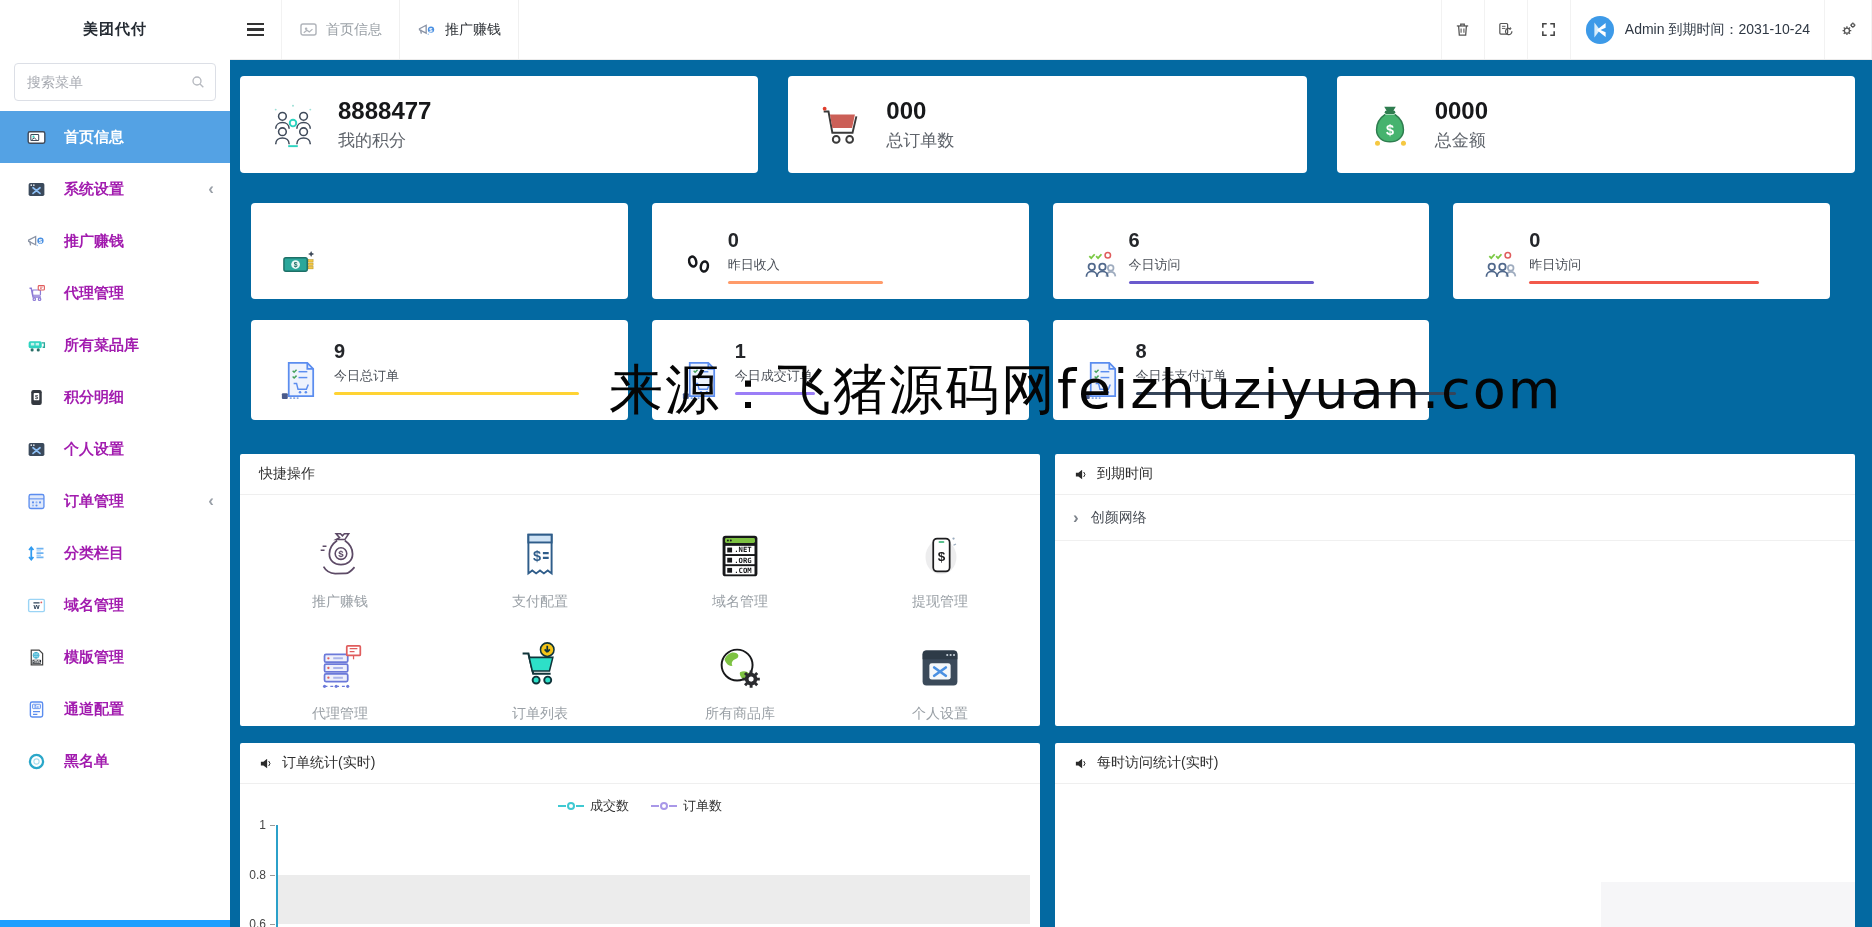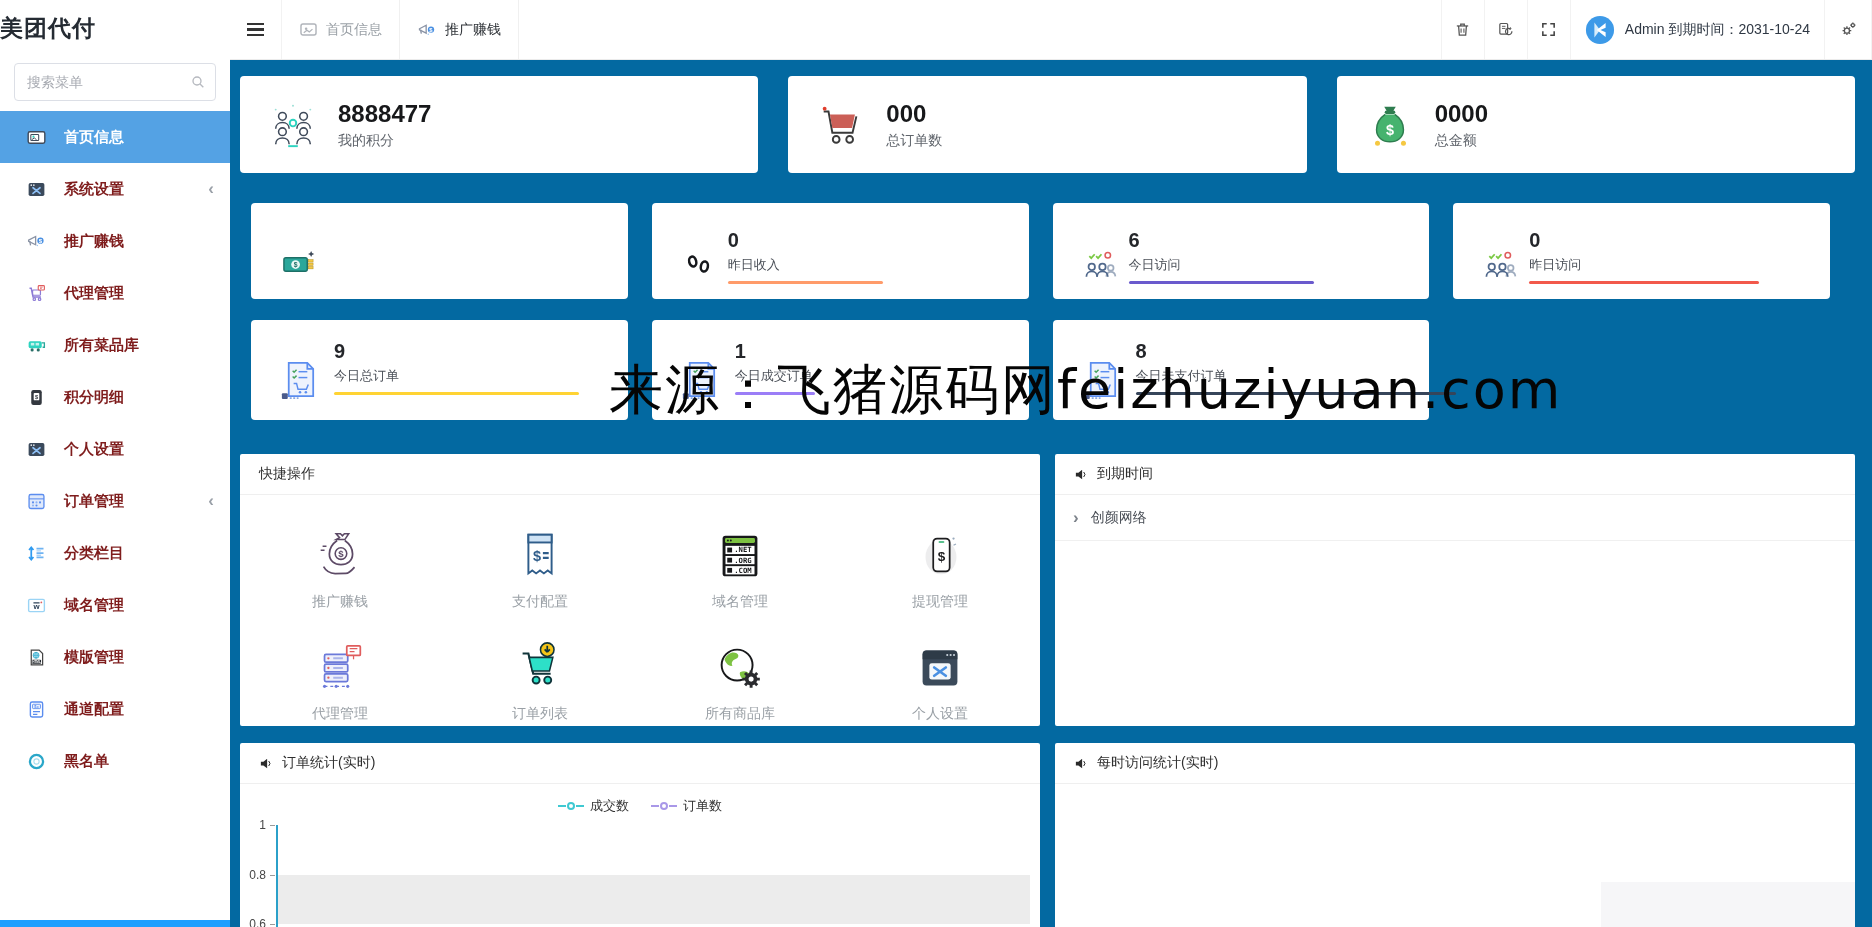--- a/index.html
+++ b/index.html
@@ -2,28 +2,28 @@
 <html><head>
 <meta charset="utf-8">
 <style>
   * { box-sizing: border-box; margin: 0; padding: 0; }
   html,body { width:1872px; height:927px; overflow:hidden; background:#f0f2f5;
     font-family:"Liberation Sans","DejaVu Sans",sans-serif; color:#333; }
   .icon { display:inline-flex; align-items:center; justify-content:center; flex:0 0 auto; }
 
   
   .sidebar { position:absolute; left:0; top:0; width:230px; height:927px; background:#fff; z-index:20; }
-  .logo { height:57px; line-height:57px; text-align:left; font-size:23px; font-weight:bold; color:#252b33; letter-spacing:1px; }
+  .logo { height:57px; line-height:57px; text-align:center; font-size:15px; font-weight:bold; color:#252b33; letter-spacing:1px; }
   .search-wrap { position:relative; margin:6px 14px 10px 14px; }
   .search-wrap input { width:100%; height:38px; border:1px solid #dcdfe6; border-radius:4px; padding:0 34px 0 12px; font-size:14px; color:#333; outline:none; background:#fff; }
   .search-wrap input::placeholder { color:#a8abb2; }
   .search-wrap .icon { position:absolute; right:10px; top:11px; }
   .side-nav { margin-top:8px; }
   .side-item { position:relative; height:52px; display:flex; align-items:center; padding-left:26px; gap:17px; cursor:pointer; }
-  .side-item .side-label { font-size:15px; color:#7f1d1d; font-weight:600; }
+  .side-item .side-label { font-size:15px; color:#a21caf; font-weight:600; }
   .side-item.active { background:#54a2e4; }
   .side-item.active .side-label { color:#fff; }
   .side-item .chev { position:absolute; right:16px; color:#9aa0a8; font-size:17px; font-weight:bold; }
   .side-strip { position:absolute; bottom:0; left:0; width:230px; height:7px; background:#1e9fff; }
 
   
   .topbar { position:absolute; left:230px; top:0; right:0; height:60px; background:#fff; display:flex; align-items:stretch; border-bottom:1px solid #ebebeb; z-index:15; }
   .burger { width:52px; display:flex; align-items:center; justify-content:center; flex-direction:column; gap:3px; cursor:pointer; border-right:1px solid #f2f2f2; }
   .burger i { display:block; width:17px; height:2.4px; background:#333; }
   .tab { display:flex; align-items:center; gap:8px; padding:0 17px; border-right:1px solid #f0f0f0; font-size:14px; color:#9aa0a6; cursor:pointer; }
@@ -33,21 +33,21 @@
   .user-cell { display:flex; align-items:center; gap:10px; padding:0 14px; border-left:1px solid #f2f2f2; cursor:pointer; }
   .user-cell .admin-text { font-size:14px; color:#2f3844; }
   .gear-cell { width:48px; display:flex; align-items:center; justify-content:center; border-left:1px solid #f2f2f2; border-right:1px solid #f2f2f2; cursor:pointer; }
 
   
   .main { position:absolute; left:230px; top:60px; right:0; bottom:0; background:#0369a1; padding:16px 17px 0 10px; overflow:hidden; }
   .card { background:#fff; border-radius:4px; }
   .row1 { display:flex; gap:30px; height:97px; margin-bottom:30px; }
   .row1 .card { flex:1; display:flex; align-items:center; padding-left:28px; gap:20px; }
   .num1 { font-size:24px; font-weight:bold; color:#17181a; }
-  .lbl1 { font-size:14px; color:#5f646b; margin-top:4px; }
+  .lbl1 { font-size:17px; color:#5f646b; margin-top:4px; }
 
   .row2 { display:flex; gap:24px; height:96px; margin:0 25px 21px 11px; }
   .row2 .card { flex:1; display:flex; padding:26px 0 0 30px; gap:11px; }
   .row3 { display:flex; gap:24px; height:100px; margin:0 25px 34px 11px; }
   .row3 .card { width:calc((100% - 72px)/4); flex:0 0 auto; display:flex; padding:20px 0 0 26px; gap:12px; }
   .numS { font-size:20px; font-weight:600; color:#24262a; line-height:1.1; }
   .lblS { font-size:13px; color:#4a4f57; margin-top:5px; }
   .bar { height:3px; border-radius:2px; margin-top:7px; }
 
   .panels { display:flex; gap:15px; margin-bottom:17px; height:272px; }

